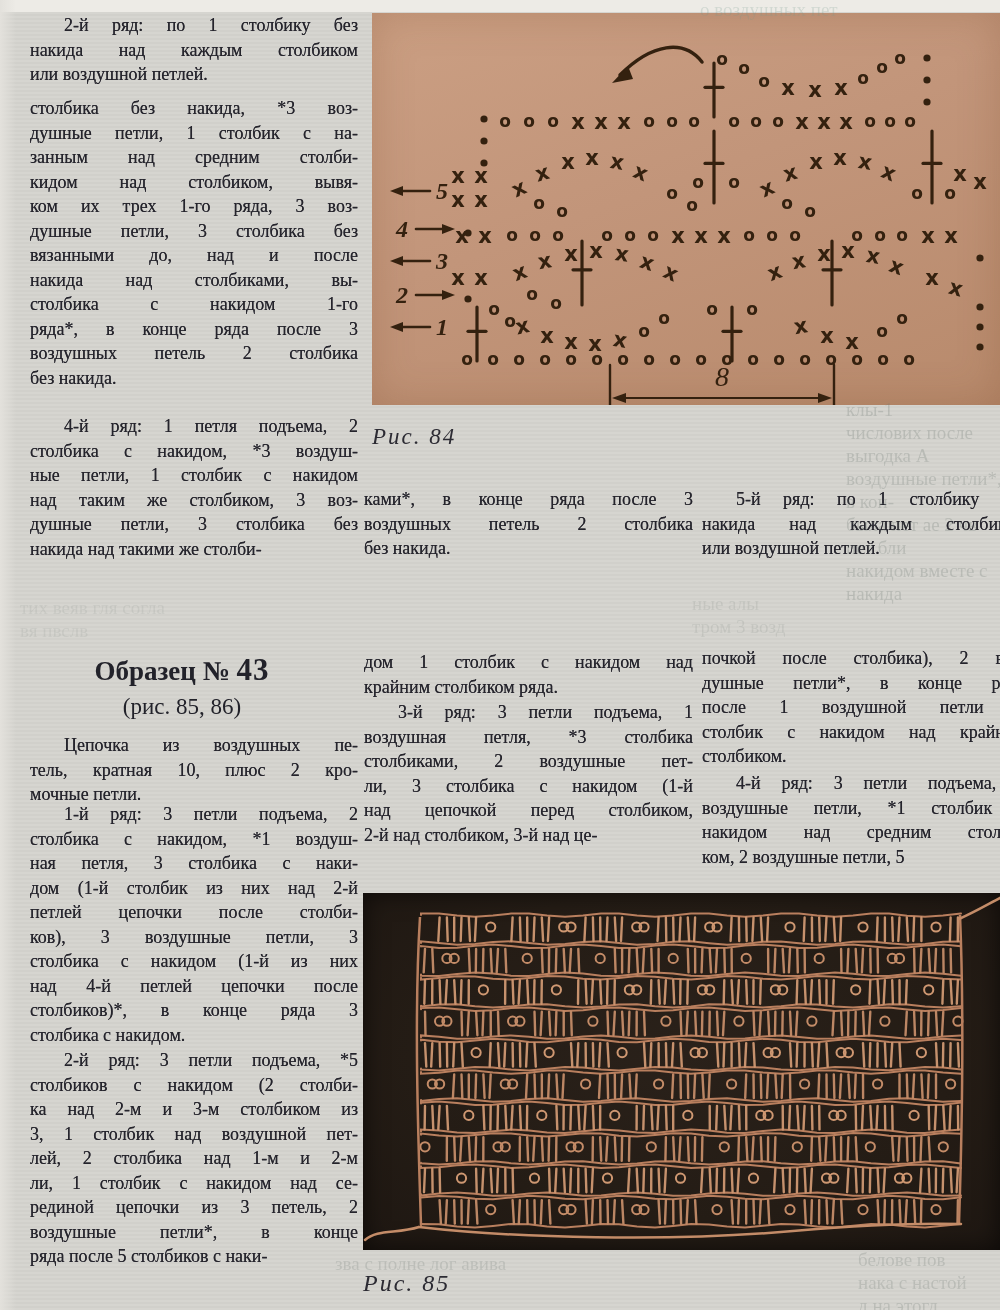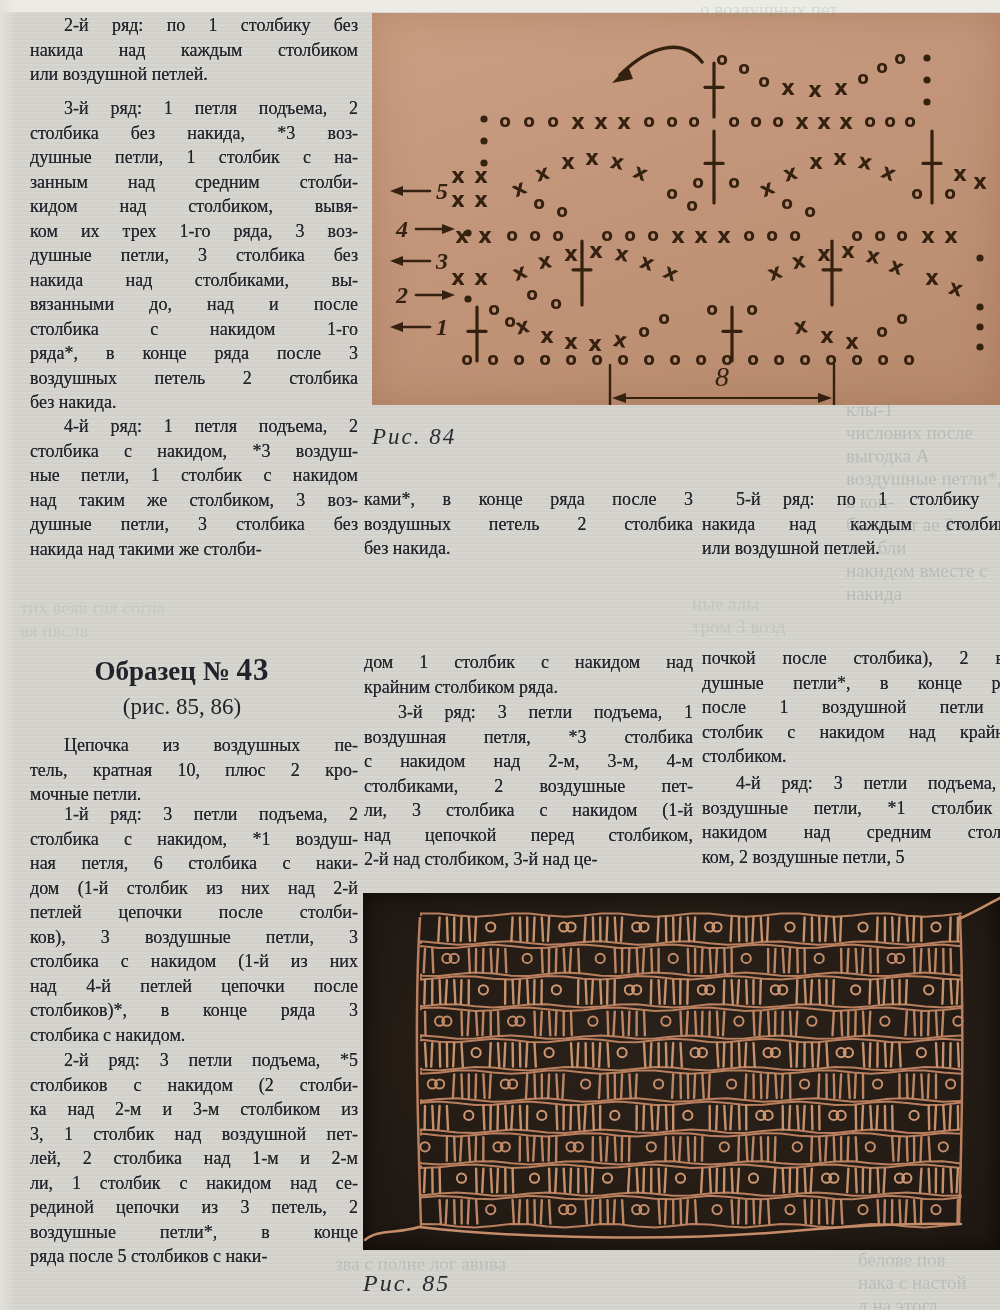--- a/index.html
+++ b/index.html
@@ -52,29 +52,28 @@
 <div class="top-strip"></div>
 <div class="left-strip"></div>
 
 <div class="col col-left">
     <div class="para" style="top: 13px;">
       <div class="line indent">2-й ряд: по 1 столбику без</div>
       <div class="line">накида над каждым столбиком</div>
       <div class="line last">или воздушной петлей.</div>
     </div>
     <div class="para" style="top: 96px;">
-      <div class="line indent">3-й ряд: 1 петля подъема, 2</div>
       <div class="line">столбика без накида, *3 воз-</div>
       <div class="line">душные петли, 1 столбик с на-</div>
       <div class="line">занным над средним столби-</div>
       <div class="line">кидом над столбиком, вывя-</div>
       <div class="line">ком их трех 1-го ряда, 3 воз-</div>
       <div class="line">душные петли, 3 столбика без</div>
+      <div class="line">вязанными до, над и после</div>
       <div class="line">накида над столбиками, вы-</div>
-      <div class="line">вязанными до, над и после</div>
       <div class="line">столбика с накидом 1-го</div>
       <div class="line">ряда*, в конце ряда после 3</div>
       <div class="line">воздушных петель 2 столбика</div>
       <div class="line last">без накида.</div>
     </div>
     <div class="para" style="top: 414px;">
       <div class="line indent">4-й ряд: 1 петля подъема, 2</div>
       <div class="line">столбика с накидом, *3 воздуш-</div>
       <div class="line">ные петли, 1 столбик с накидом</div>
       <div class="line">над таким же столбиком, 3 воз-</div>
@@ -82,21 +81,21 @@
       <div class="line last">накида над такими же столби-</div>
     </div>
     <div class="para" style="top: 733px;">
       <div class="line indent">Цепочка из воздушных пе-</div>
       <div class="line">тель, кратная 10, плюс 2 кро-</div>
       <div class="line last">мочные петли.</div>
     </div>
     <div class="para" style="top: 802px;">
       <div class="line indent">1-й ряд: 3 петли подъема, 2</div>
       <div class="line">столбика с накидом, *1 воздуш-</div>
-      <div class="line">ная петля, 6 столбика с наки-</div>
+      <div class="line">ная петля, 3 столбика с наки-</div>
       <div class="line">дом (1-й столбик из них над 2-й</div>
       <div class="line">петлей цепочки после столби-</div>
       <div class="line">ков), 3 воздушные петли, 3</div>
       <div class="line">столбика с накидом (1-й из них</div>
       <div class="line">над 4-й петлей цепочки после</div>
       <div class="line">столбиков)*, в конце ряда 3</div>
       <div class="line last">столбика с накидом.</div>
     </div>
     <div class="para" style="top: 1048px;">
       <div class="line indent">2-й ряд: 3 петли подъема, *5</div>
@@ -116,21 +115,20 @@
       <div class="line">воздушных петель 2 столбика</div>
       <div class="line last">без накида.</div>
     </div>
     <div class="para" style="top: 650px;">
       <div class="line">дом 1 столбик с накидом над</div>
       <div class="line last">крайним столбиком ряда.</div>
     </div>
     <div class="para" style="top: 700px;">
       <div class="line indent">3-й ряд: 3 петли подъема, 1</div>
       <div class="line">воздушная петля, *3 столбика</div>
-      <div class="line">с накидом над 2-м, 3-м, 4-м</div>
       <div class="line">столбиками, 2 воздушные пет-</div>
       <div class="line">ли, 3 столбика с накидом (1-й</div>
       <div class="line">над цепочкой перед столбиком,</div>
       <div class="line last">2-й над столбиком, 3-й над це-</div>
     </div>
   </div>
 <div class="col col-right">
     <div class="para" style="top: 487px;">
       <div class="line indent">5-й ряд: по 1 столбику без</div>
       <div class="line">накида над каждым столбиком</div>

